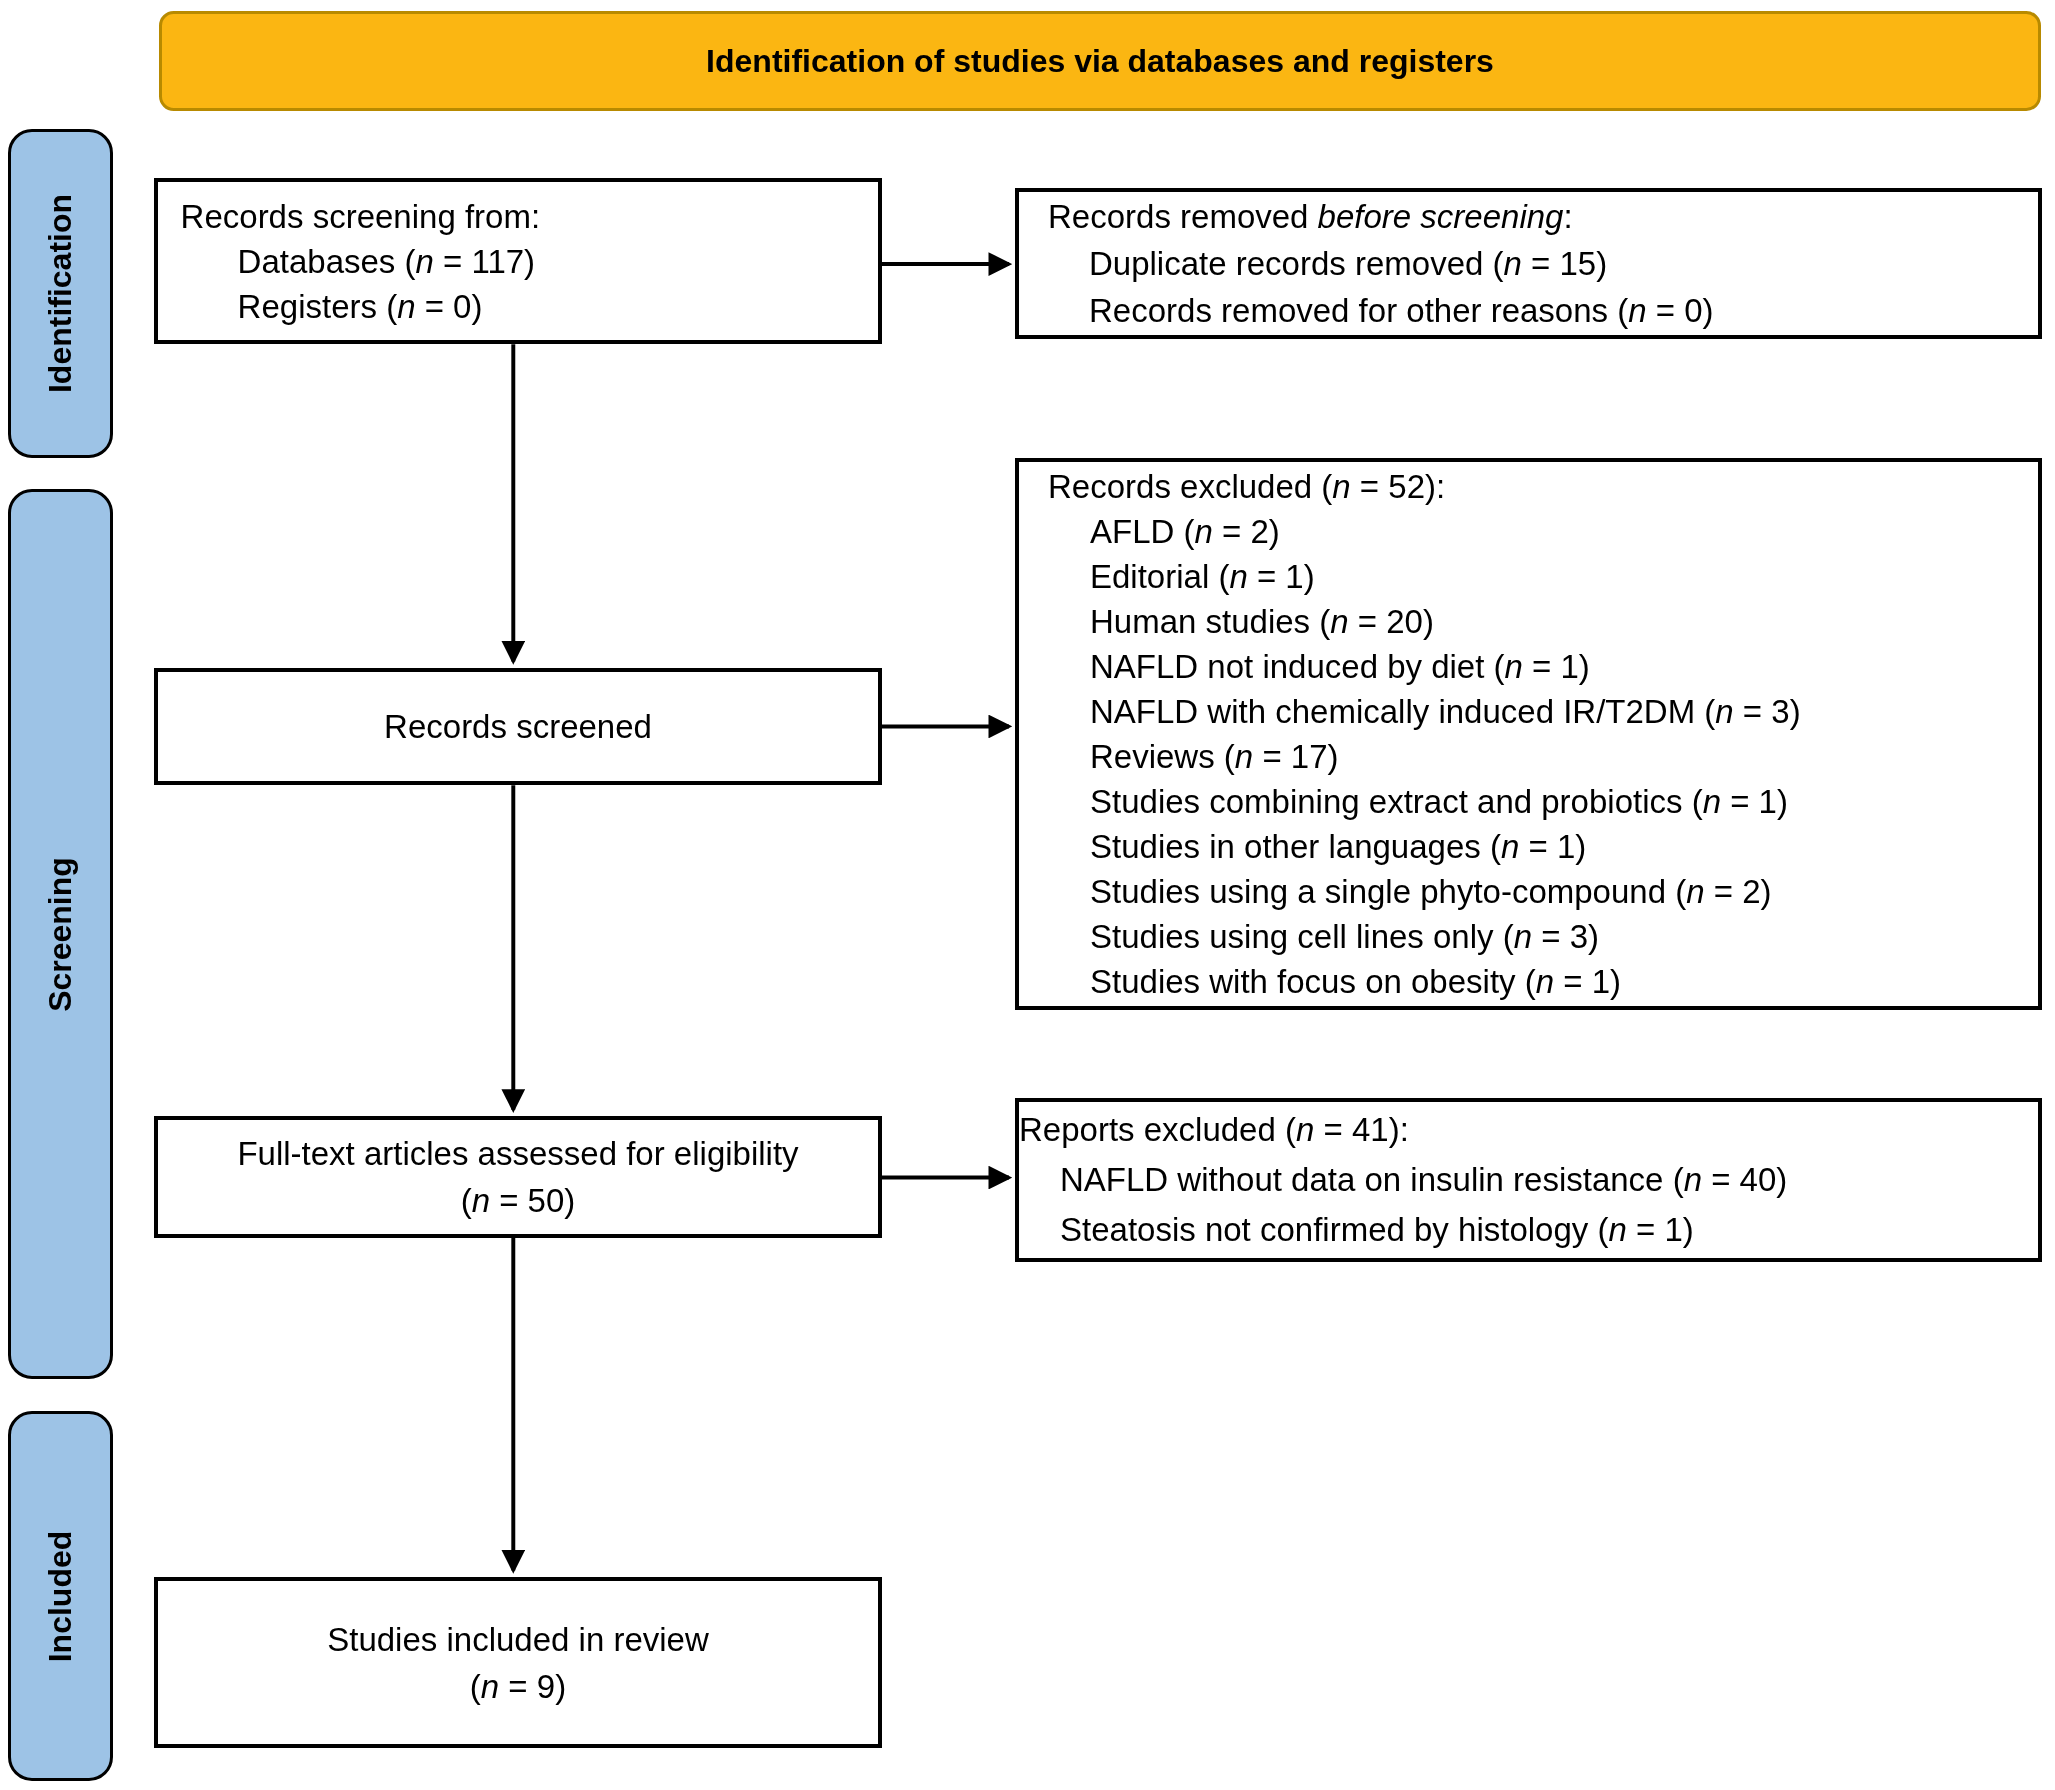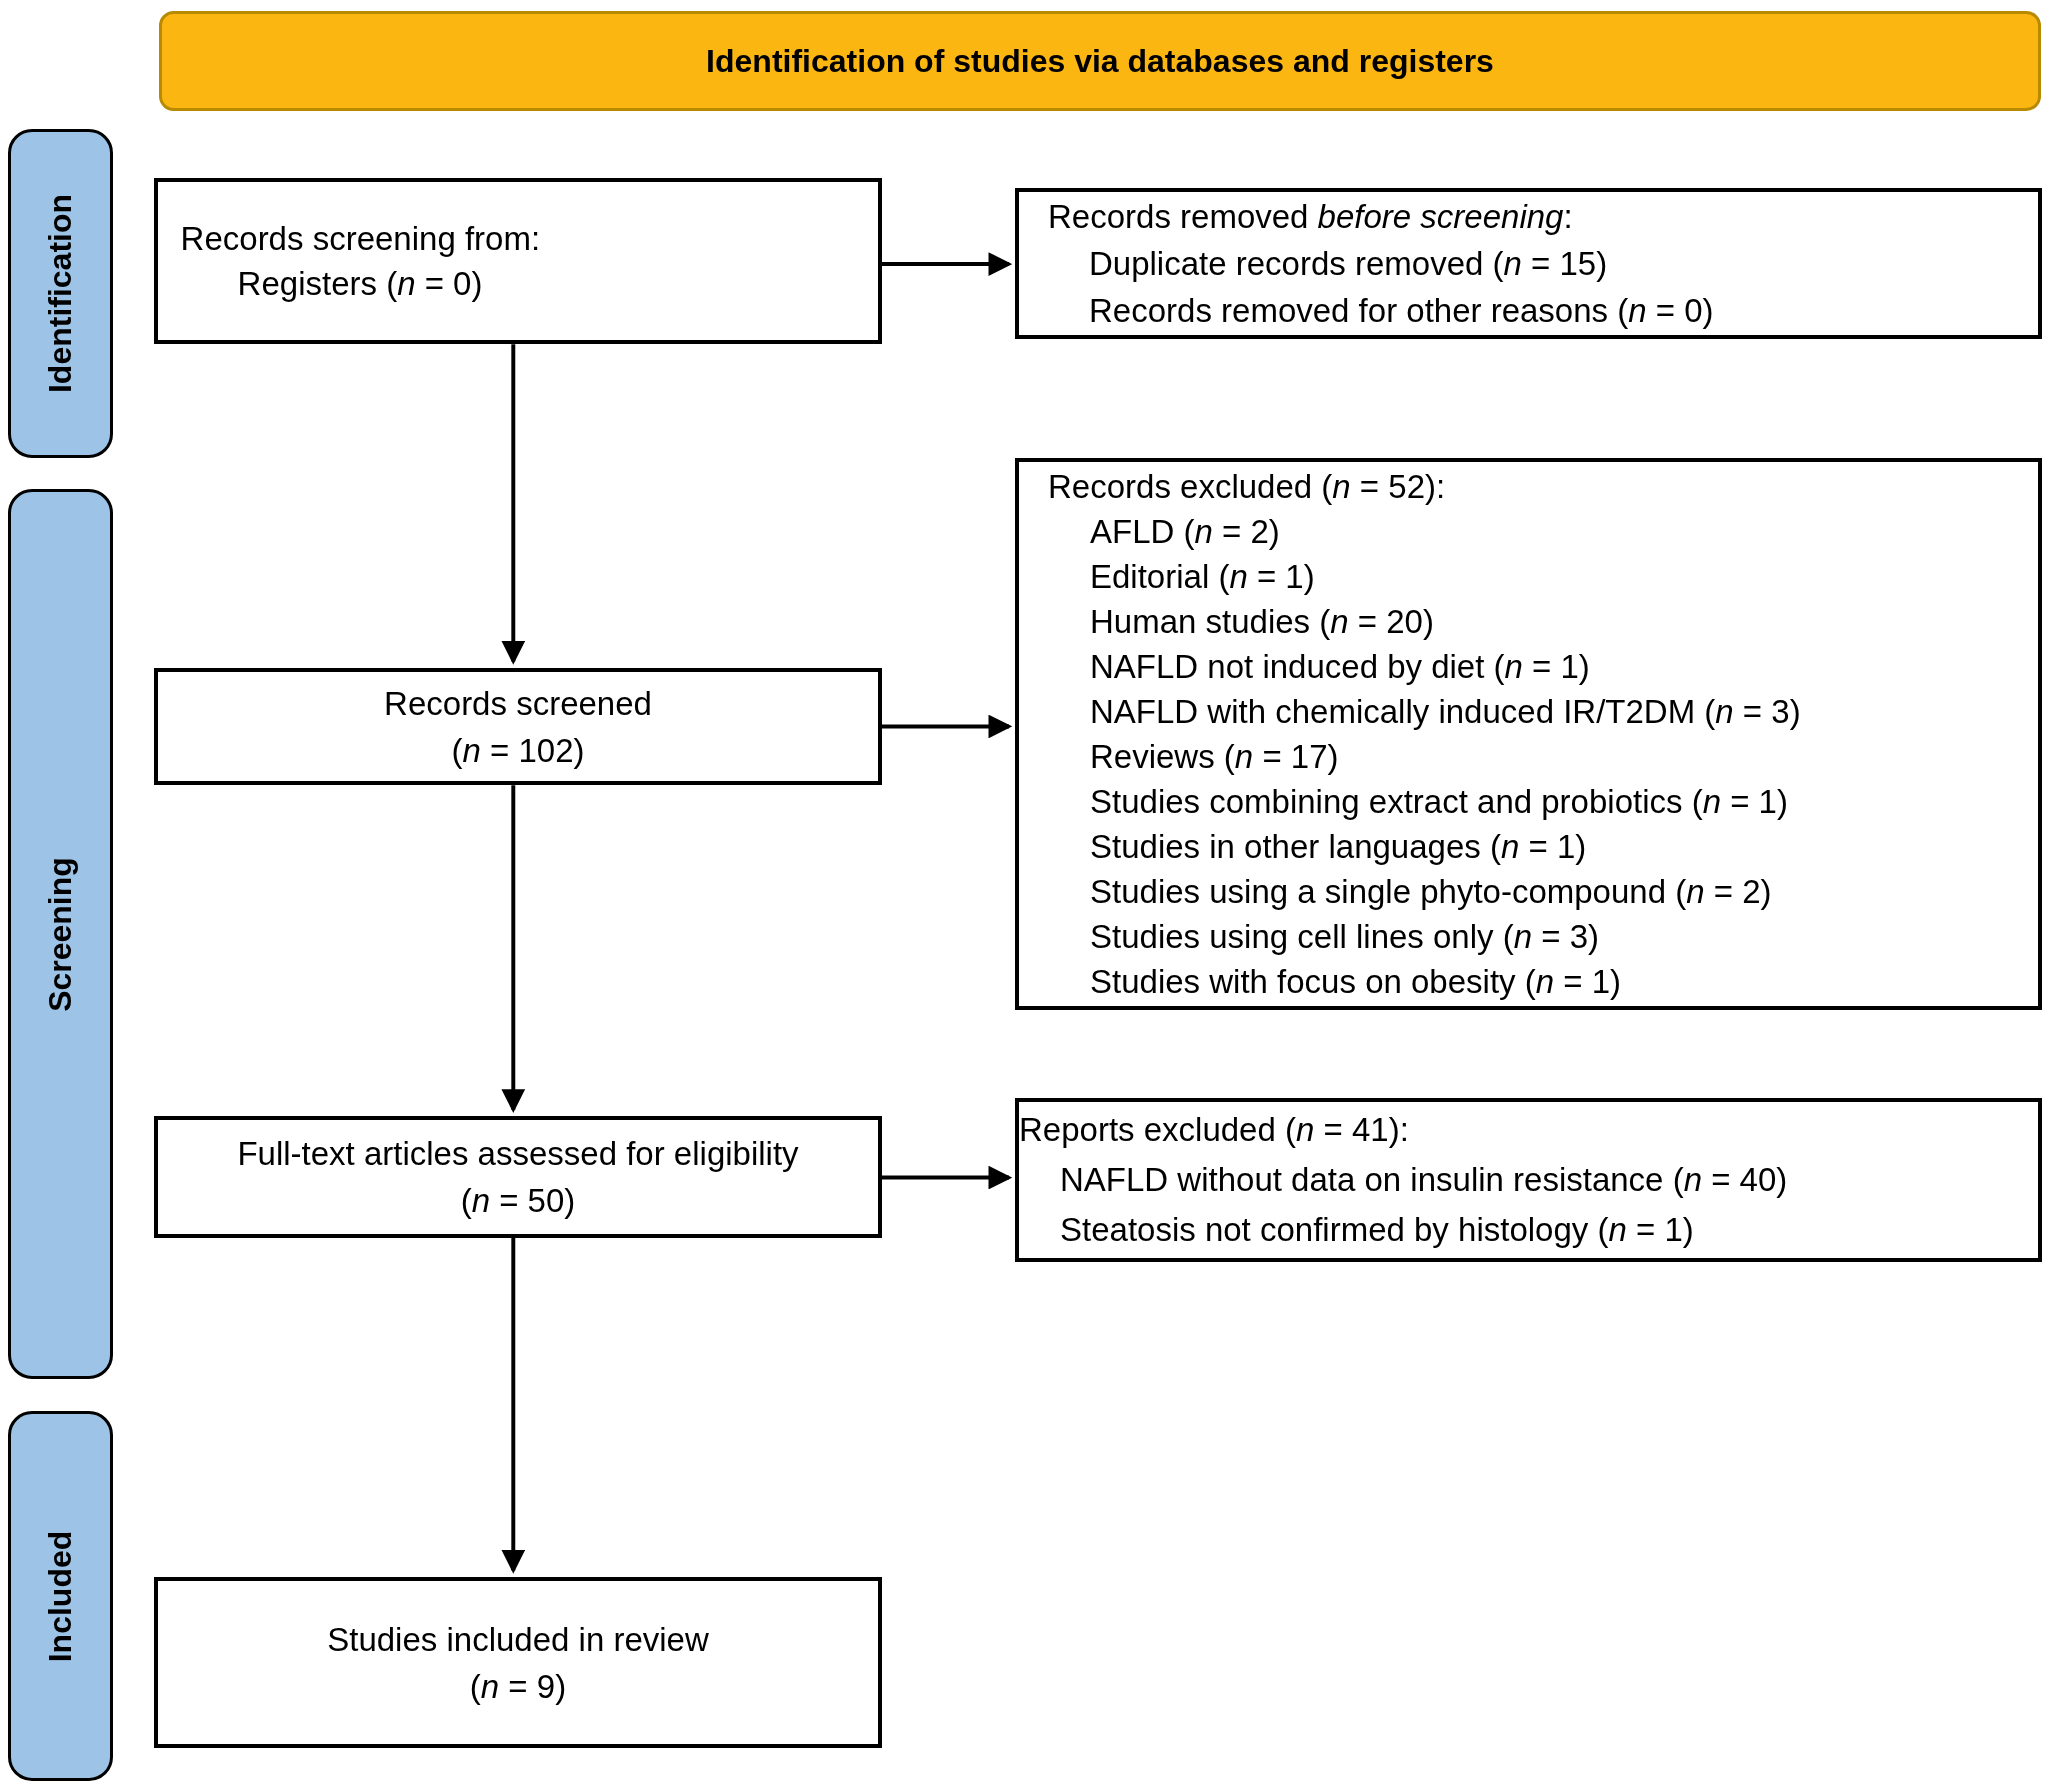--- a/index.html
+++ b/index.html
@@ -87,30 +87,30 @@
   </div>
   <div class="stage screening">
     <span class="vtext">Screening</span>
   </div>
   <div class="stage included">
     <span class="vtext">Included</span>
   </div>
 
   <div class="box col-left identified">
       <div class="line">Records screening from:</div>
+      <div class="line indent">Databases (<i>n</i> = 117)</div>
       <div class="line indent">Registers (<i>n</i> = 0)</div>
     </div>
   <div class="box col-right removed">
       <div class="line">Records removed <i>before screening</i>:</div>
       <div class="line indent">Duplicate records removed (<i>n</i> = 15)</div>
       <div class="line indent">Records removed for other reasons (<i>n</i> = 0)</div>
     </div>
   <div class="box col-left screened">
       <div class="line">Records screened</div>
-      <div class="line">(<i>n</i> = 102)</div>
     </div>
   <div class="box col-right excluded">
       <div class="line">Records excluded (<i>n</i> = 52):</div>
       <div class="line indent">AFLD (<i>n</i> = 2)</div>
       <div class="line indent">Editorial (<i>n</i> = 1)</div>
       <div class="line indent">Human studies (<i>n</i> = 20)</div>
       <div class="line indent">NAFLD not induced by diet (<i>n</i> = 1)</div>
       <div class="line indent">NAFLD with chemically induced IR/T2DM (<i>n</i> = 3)</div>
       <div class="line indent">Reviews (<i>n</i> = 17)</div>
       <div class="line indent">Studies combining extract and probiotics (<i>n</i> = 1)</div>

